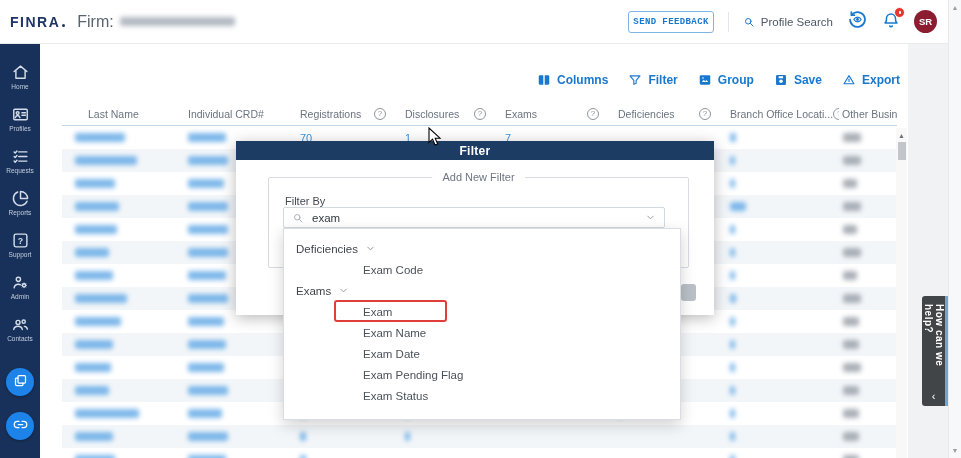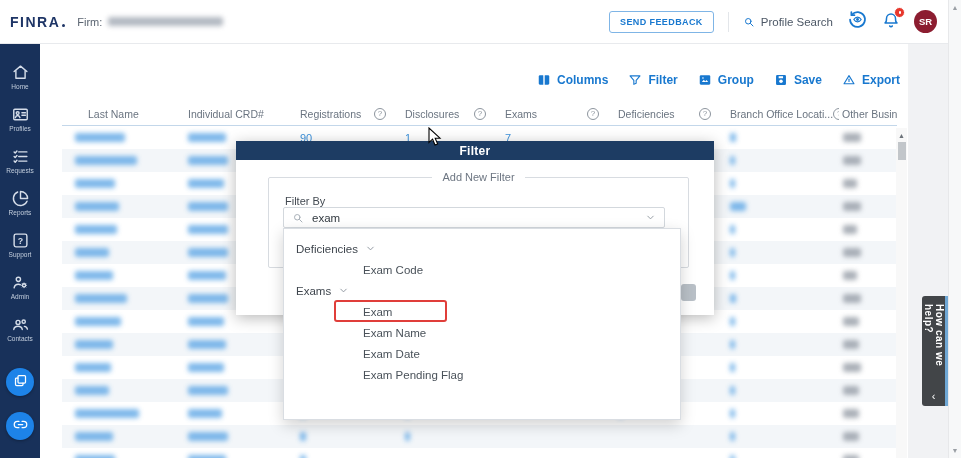--- a/index.html
+++ b/index.html
@@ -6,24 +6,24 @@
   html,body { background:#e9eaec; }
   .app {
     position:relative; width:961px; height:458px; overflow:hidden;
     background:#ffffff; font-family:"Liberation Sans", sans-serif;
     -webkit-font-smoothing:antialiased;
   }
   
   .topbar{position:absolute;left:0;top:0;width:961px;height:44px;background:#fff;border-bottom:1px solid #e8eaed;display:flex;align-items:center;z-index:60;}
   .brand{font-size:14px;font-weight:bold;color:#1e3566;letter-spacing:1.5px;margin-left:10px;}
   .brand::after{content:"";display:inline-block;width:3px;height:3px;background:#1e3566;border-radius:50%;margin-left:2px;vertical-align:baseline;}
-  .firm-label{font-size:11px;color:#5a6470;margin-left:12px;}
+  .firm-label{font-size:16px;color:#5a6470;margin-left:12px;}
   .firm-redact{width:115px;height:9px;background:#9aa2ae;border-radius:2px;margin-left:6px;filter:blur(2.5px);opacity:.75;}
   .top-right{margin-left:auto;display:flex;align-items:center;gap:14px;padding-right:24px;}
-  .feedback-btn{border:1px solid #7fb5e6;color:#1878cf;background:#fff;font-size:9px;font-weight:bold;letter-spacing:.4px;padding:5px 10px;border-radius:3px;cursor:pointer;font-family:Liberation Sans, sans-serif;}
+  .feedback-btn{border:1px solid #7fb5e6;color:#1878cf;background:#fff;font-size:9px;font-weight:bold;letter-spacing:.4px;padding:5px 4px;border-radius:3px;cursor:pointer;font-family:Liberation Mono, monospace;}
   .top-divider{width:1px;height:20px;background:#e3e6ea;}
   .profile-search{display:flex;align-items:center;gap:6px;color:#4d5866;font-size:11.5px;cursor:pointer;}
   .profile-search .ico{color:#1878cf;display:flex;}
   .icon-btn{position:relative;color:#1878cf;display:flex;align-items:center;cursor:pointer;}
   .badge-dot{position:absolute;top:-4px;right:-5px;width:11px;height:11px;background:#e7372c;border-radius:50%;border:1px solid #fff;}
   .badge-dot::after{content:"";position:absolute;left:3.5px;top:3.5px;width:2.5px;height:2.5px;background:#fff;border-radius:50%;}
   .avatar{width:23px;height:23px;border-radius:50%;background:#8c1d30;color:#fff;font-size:9.5px;font-weight:bold;display:flex;align-items:center;justify-content:center;cursor:pointer;}
   
   .sidebar{position:absolute;left:0;top:44px;width:40px;height:414px;background:#18315a;z-index:55;display:flex;flex-direction:column;align-items:center;padding-top:12px;}
   .side-item{width:40px;height:42px;display:flex;flex-direction:column;align-items:center;justify-content:center;gap:2px;color:#d5dde9;cursor:pointer;}
@@ -289,21 +289,21 @@
     </div>
   <div class="rows" id="rows">
       <div class="t-row">
         <div class="cell c-name">
           <span class="blob" style="width:50px"></span>
         </div>
         <div class="cell">
           <span class="blob" style="width:38px"></span>
         </div>
         <div class="cell">
-          <span class="cell-link">90</span>
+          <span class="cell-link">70</span>
         </div>
         <div class="cell">
           <span class="cell-link">1</span>
         </div>
         <div class="cell">
           <span class="cell-link">7</span>
         </div>
         <div class="cell"></div>
         <div class="cell">
           <span class="blob" style="width:6px"></span>
@@ -642,20 +642,23 @@
       </div>
       <div class="dd-row itm">
         <span>Exam Name</span>
       </div>
       <div class="dd-row itm">
         <span>Exam Date</span>
       </div>
       <div class="dd-row itm">
         <span>Exam Pending Flag</span>
       </div>
+      <div class="dd-row itm">
+        <span>Exam Status</span>
+      </div>
     </div>
 
   <div class="cursor">
     <svg width="14" height="20" viewBox="0 0 14 20">
         <path d="M1 1 L1 15.5 L4.6 12.2 L7 18 L9.6 16.9 L7.2 11.2 L12 11.2 Z" fill="#ffffff" stroke="#000000" stroke-width="1.1"></path>
       </svg>
   </div>
 
 </div>
 

